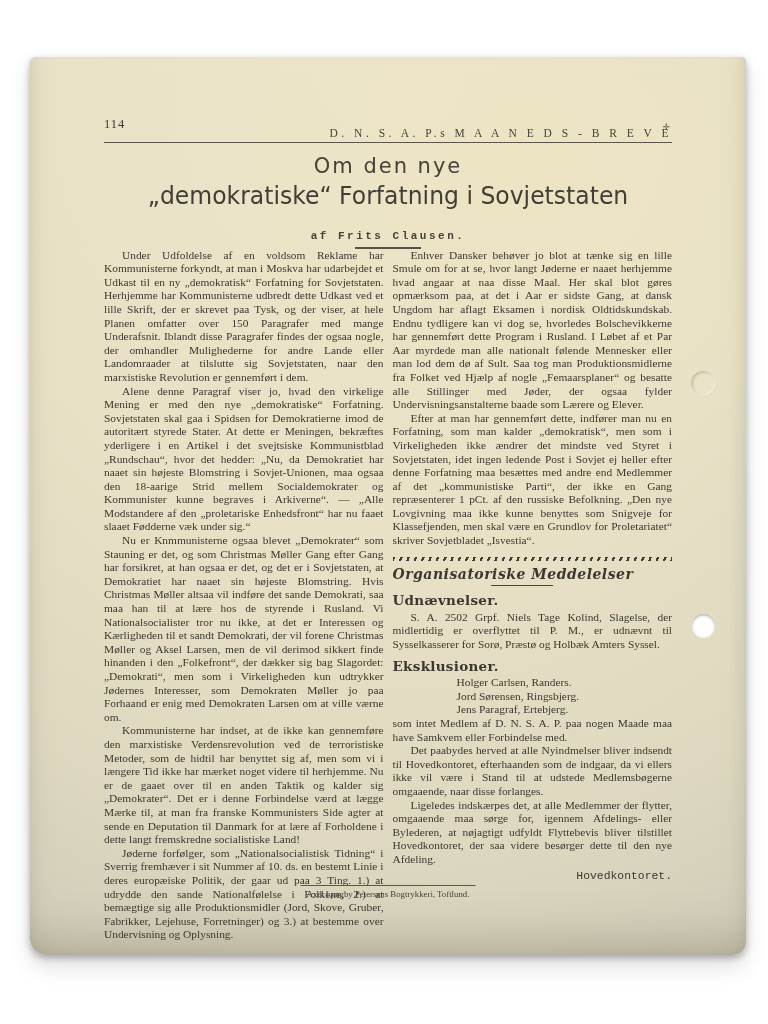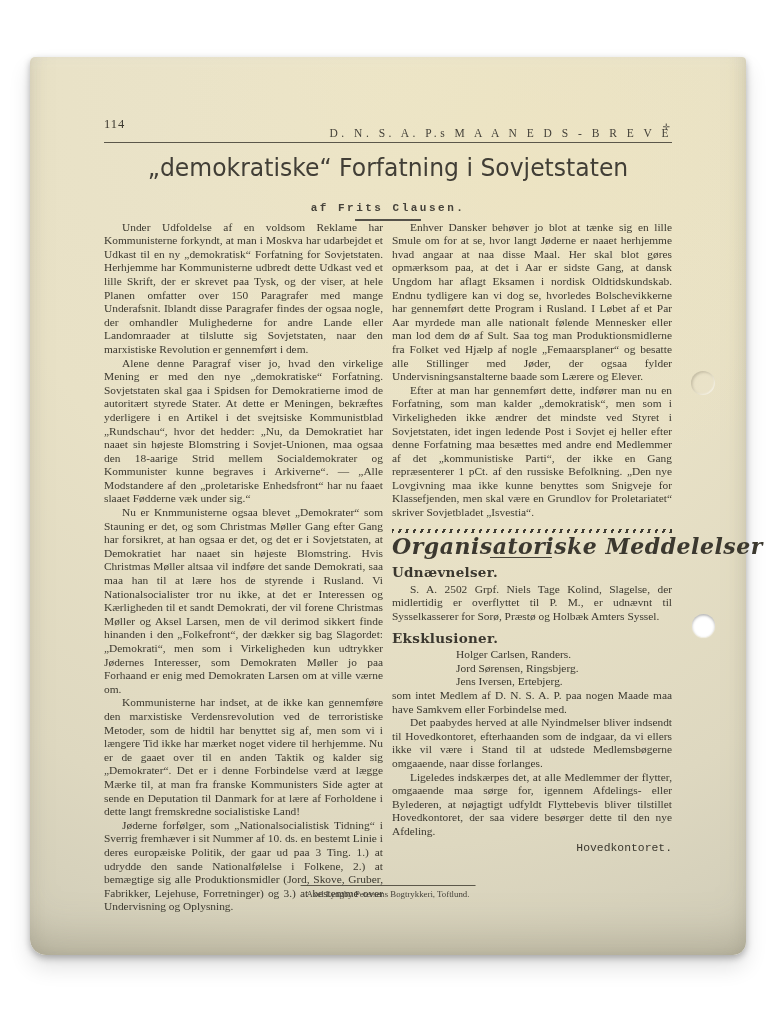--- a/index.html
+++ b/index.html
@@ -60,21 +60,21 @@
   }
   .col p{margin:0;text-indent:18px;}
   .col p.noindent{text-indent:0;}
   
   .dash-divider{
     margin:9px 0 7px;height:4.5px;
     background:repeating-linear-gradient(112deg,#3f3c33 0 2.2px,transparent 2.2px 6.8px);
   }
   .org-heading{
     font-family:"DejaVu Serif", serif;font-style:italic;font-weight:bold;
-    font-size:22px;letter-spacing:0.5px;color:#3b382f;white-space:nowrap;
+    font-size:14px;letter-spacing:0.5px;color:#3b382f;white-space:nowrap;
   }
   .org-underline{width:62px;height:1.5px;background:#47443b;margin:3px 0 0 98px;}
   .subhead{
     font-family:"DejaVu Serif", serif;font-weight:bold;font-size:13.5px;
     margin-top:8px;margin-bottom:3px;letter-spacing:0.3px;
   }
   .intro-line{text-indent:38px !important;}
   .name-list{margin-left:64px;}
   .name-list div{line-height:13.6px;}
   .signature{text-align:right;margin-top:3px;font-family:Liberation Mono, monospace;}
@@ -105,20 +105,21 @@
 
   <div class="content">
 
     <div class="page-head">
       <span class="page-num">114</span>
       <span class="masthead">D. N. S. A. P.s  M A A N E D S - B R E V E</span>
       <span class="corner-mark">✛</span>
     </div>
 
     <div class="title-block">
+      <div class="title-line1">Om den nye</div>
       <div class="title-line2">„demokratiske“ Forfatning i Sovjetstaten</div>
       <div class="byline">af Frits Clausen.</div>
       <div class="byline-rule"></div>
     </div>
 
     <div class="columns">
 
       <div class="col">
         <p>Under Udfoldelse af en voldsom Reklame har Kommunisterne forkyndt, at man i Moskva har udarbejdet et Udkast til en ny „demokratisk“ Forfatning for Sovjetstaten. Herhjemme har Kommunisterne udbredt dette Udkast ved et lille Skrift, der er skrevet paa Tysk, og der viser, at hele Planen omfatter over 150 Paragrafer med mange Underafsnit. Iblandt disse Paragrafer findes der ogsaa nogle, der omhandler Mulighederne for andre Lande eller Landomraader at tilslutte sig Sovjetstaten, naar den marxistiske Revolution er gennemført i dem.</p>
         <p>Alene denne Paragraf viser jo, hvad den virkelige Mening er med den nye „demokratiske“ Forfatning. Sovjetstaten skal gaa i Spidsen for Demokratierne imod de autoritært styrede Stater. At dette er Meningen, bekræftes yderligere i en Artikel i det svejtsiske Kommunistblad „Rundschau“, hvor det hedder: „Nu, da Demokratiet har naaet sin højeste Blomstring i Sovjet-Unionen, maa ogsaa den 18-aarige Strid mellem Socialdemokrater og Kommunister kunne begraves i Arkiverne“. — „Alle Modstandere af den „proletariske Enhedsfront“ har nu faaet slaaet Fødderne væk under sig.“</p>
@@ -136,21 +137,21 @@
         <div class="org-heading">Organisatoriske Meddelelser</div>
         <div class="org-underline"></div>
 
         <div class="subhead">Udnævnelser.</div>
         <p>S. A. 2502 Grpf. Niels Tage Kolind, Slagelse, der midlertidig er overflyttet til P. M., er udnævnt til Sysselkasserer for Sorø, Præstø og Holbæk Amters Syssel.</p>
 
         <div class="subhead">Eksklusioner.</div>
         <div class="name-list">
           <div>Holger Carlsen, Randers.</div>
           <div>Jord Sørensen, Ringsbjerg.</div>
-          <div>Jens Iversen, Ertebjerg.</div>
+          <div>Jens Paragraf, Ertebjerg.</div>
         </div>
         <p class="noindent">som intet Medlem af D. N. S. A. P. paa nogen Maade maa have Samkvem eller Forbindelse med.</p>
 
         <p>Det paabydes herved at alle Nyindmelser bliver indsendt til Hovedkontoret, efterhaanden som de indgaar, da vi ellers ikke vil være i Stand til at udstede Medlemsbøgerne omgaaende, naar disse forlanges.</p>
         <p>Ligeledes indskærpes det, at alle Medlemmer der flytter, omgaaende maa sørge for, igennem Afdelings- eller Bylederen, at nøjagtigt udfyldt Flyttebevis bliver tilstillet Hovedkontoret, der saa videre besørger dette til den nye Afdeling.</p>
         <div class="signature">Hovedkontoret.</div>
       </div>
 
     </div>
 

